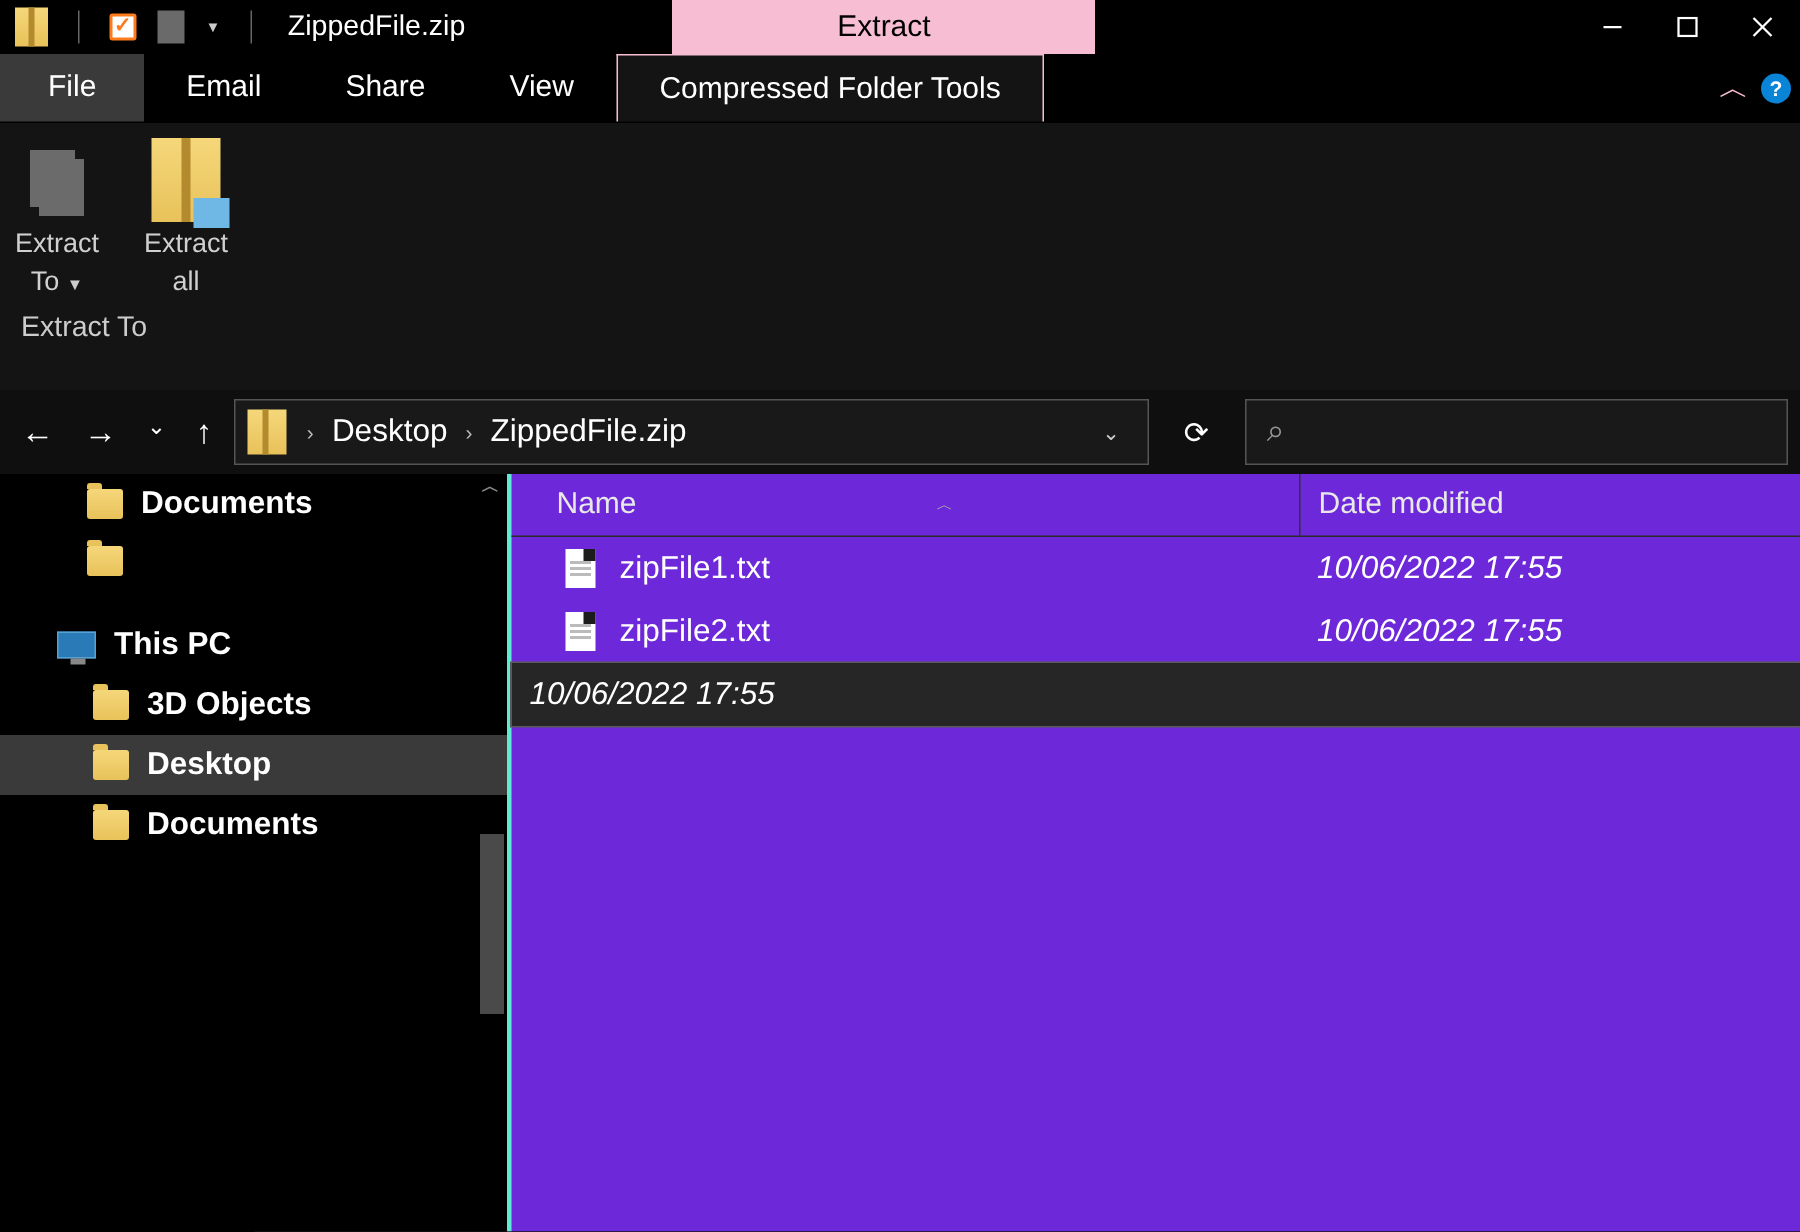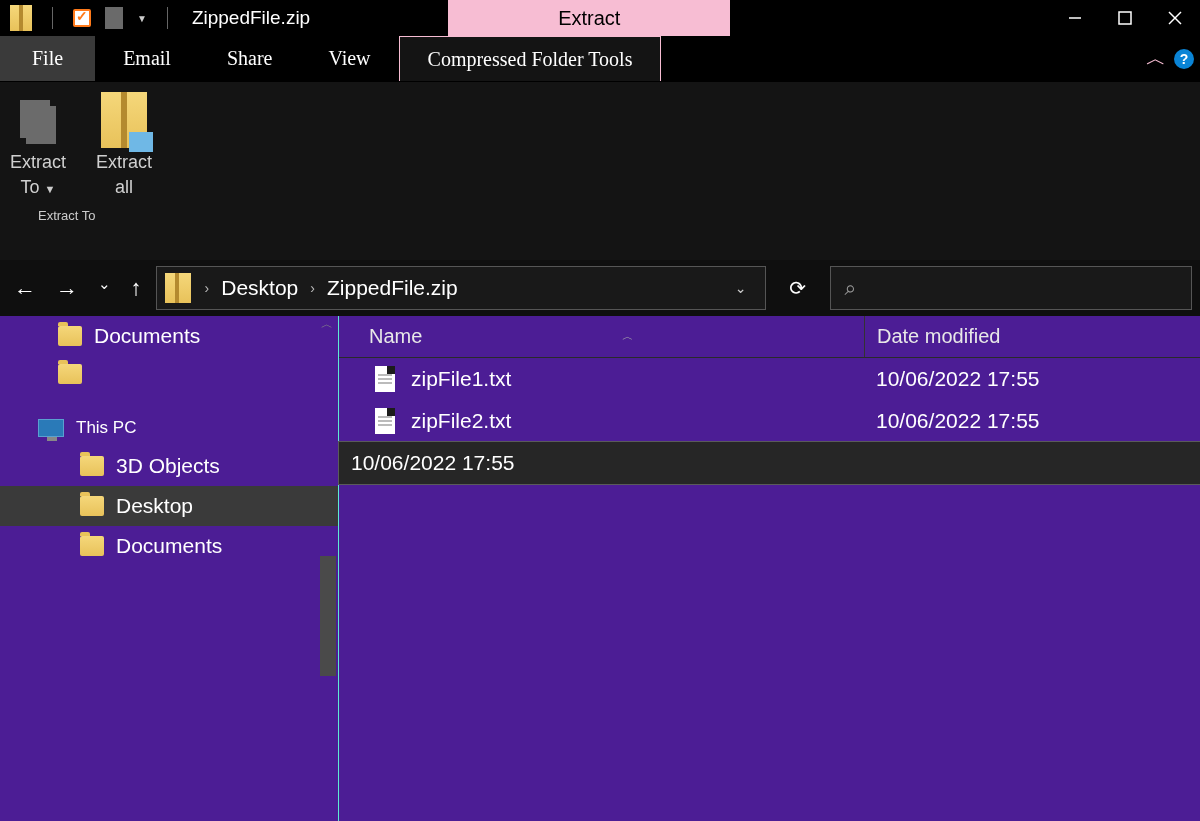--- a/index.html
+++ b/index.html
@@ -16,77 +16,77 @@
 .titlebar .qat .dd-icon { color:#ccc; font-size:10px; }
 .titlebar .divider { width:1px; height:22px; background:#666; margin:0 6px; }
 .titlebar .title { color:#fff; font-size:19px; padding:0 8px; font-weight:400; }
 .titlebar .context-tab { margin-left: 130px; background:#f7bdd3; color:#000; height:100%; display:flex; align-items:center; padding:0 110px 0 110px; font-size:20px; }
 .titlebar .spacer { flex:1; }
 .titlebar .winbtn { width:50px; height:36px; display:flex; align-items:center; justify-content:center; color:#fff; font-size:16px; }
 .titlebar .winbtn svg { stroke:#fff; fill:none; }
 
 
 .ribbon-tabs { display:flex; align-items:center; height:46px; background:#000; border-bottom:1px solid #000; }
-.ribbon-tabs .tab { padding:0 28px; height:100%; display:flex; align-items:center; font-size:20px; color:#fff;font-family:Liberation Serif, serif; }
+.ribbon-tabs .tab { padding:0 28px; height:100%; display:flex; align-items:center; font-size:20px; color:#fff; }
 .ribbon-tabs .tab.file { background:#3a3a3a; padding:0 32px; }
 .ribbon-tabs .tab.active { background:#141414; border:1px solid #f7bdd3; border-bottom:none; }
 .ribbon-tabs .right { margin-left:auto; display:flex; align-items:center; padding-right:6px; gap:8px; }
 .ribbon-tabs .right .chev { color:#f7bdd3; font-size:20px; }
 .ribbon-tabs .right .help { width:20px; height:20px; border-radius:50%; background:#0a84d6; color:#fff; font-size:14px; display:flex; align-items:center; justify-content:center; font-weight:bold; }
 
 
 .ribbon-body { height:178px; background:#141414; display:flex; align-items:flex-start; padding:10px 10px 0 10px; gap:28px; }
 .rb-btn { display:flex; flex-direction:column; align-items:center; gap:4px; color:#d0d0d0; font-size:18px; }
 .rb-btn .big-icon { width:56px; height:56px; display:flex; align-items:center; justify-content:center; }
 .rb-btn .big-icon.grey svg rect { fill:#6b6b6b; }
 .rb-btn .big-icon.zip { background: linear-gradient(#f5d77a,#e8c25a); width:46px; height:56px; position:relative; }
 .rb-btn .big-icon.zip::before{content:""; position:absolute; left:20px; top:0; width:6px; height:100%; background:#b48a2f;}
 .rb-btn .big-icon.zip .sub{ position:absolute; right:-6px; bottom:-4px; width:24px; height:20px; background:#6fb8e6; }
 .rb-btn .dd { font-size:11px; color:#ccc; }
 .ribbon-wrap { display:flex; flex-direction:column; }
 .ribbon-wrap .group-row { display:flex; gap:30px; }
-.ribbon-body .group-name { color:#ccc; font-size:13px; padding-top:10px; padding-left:4px;margin-left:24px; }
+.ribbon-body .group-name { color:#ccc; font-size:19px; padding-top:10px; padding-left:4px; }
 
 
 .navbar { height:56px; background:#0f0f0f; display:flex; align-items:center; padding:6px 8px; gap:8px; }
 .navbar .nav-arrows { display:flex; gap:20px; padding:0 6px; }
 .navbar .nav-arrows span { color:#fff; font-size:22px; }
 .navbar .addr { flex:0 0 610px; height:44px; border:1px solid #555; background:#191919; display:flex; align-items:center; padding:0 4px; }
 .navbar .addr .crumb-icon { width:26px; height:30px; background:linear-gradient(#f5d77a,#e8c25a); position:relative; margin:0 8px 0 4px;}
 .navbar .addr .crumb-icon::after{content:""; position:absolute; left:10px; top:0; width:4px; height:100%; background:#b48a2f;}
 .navbar .addr .crumb { font-size:21px; color:#fff; padding:0 6px; }
 .navbar .addr .sep { color:#bbb; font-size:14px; padding:0 6px; }
 .navbar .addr .dd { margin-left:auto; color:#ccc; font-size:14px; padding:0 14px; }
 .navbar .refresh { width:48px; height:44px; display:flex; align-items:center; justify-content:center; color:#fff; font-size:20px; }
 .navbar .search { flex:1; height:44px; border:1px solid #555; background:#191919; display:flex; align-items:center; padding:0 14px; gap:16px; color:#9a9a9a; font-size:21px; }
 
 
 .main { display:flex; height: calc(821px - 36px - 46px - 178px - 56px); background:#1c1c1c; }
-.sidebar { width:338px; background:#4c1d95; position:relative; overflow:hidden; }
+.sidebar { width:338px; background:#000000; position:relative; overflow:hidden;font-weight:bold; }
 .sidebar .item { display:flex; align-items:center; gap:12px; padding:8px 0 8px 58px; font-size:21px; color:#fff; }
-.sidebar .item.indent { padding-left:80px; }
+.sidebar .item.indent { padding-left:62px; }
 .sidebar .item.selected { background:#3a3a3a; }
-.sidebar .item.header { padding-left:38px; font-size:17px;text-align:center; }
+.sidebar .item.header { padding-left:38px; font-size:21px;text-align:center; }
 .sidebar .folder-icon { width:24px; height:20px; background:linear-gradient(#f5d77a,#e8c25a); border-radius:2px; position:relative; flex-shrink:0;}
 .sidebar .folder-icon::before{content:""; position:absolute; top:-4px; left:0; width:10px; height:4px; background:#e8c25a; border-radius:2px 2px 0 0;}
 .sidebar .pc-icon { width:26px; height:18px; background:#2a7ab8; border:1px solid #5aa0d0; position:relative; flex-shrink:0;}
 .sidebar .pc-icon::after{content:""; position:absolute; bottom:-5px; left:8px; width:10px; height:4px; background:#888;}
 .sidebar .scroll-ind { position:absolute; right:2px; top:0; width:18px; height:100%; }
 .sidebar .scroll-ind .arrow{ text-align:center; color:#888; font-size:12px; }
 .sidebar .scroll-ind .thumb{ position:absolute; right:0; top:240px; width:16px; height:120px; background:#4a4a4a; }
 .sidebar .spacer-row { height:18px; }
 
-.content { flex:1; background:#4c1d95; border-left:1px solid #5eead4; }
+.content { flex:1; background:#6d28d9; border-left:3px solid #5eead4; }
 .content .headers { display:flex; height:42px; align-items:center; font-size:20px; color:#e8e8e8; border-bottom:1px solid #2a2a2a; }
 .content .headers .col-name { flex:0 0 525px; padding-left:30px; display:flex; align-items:center; gap:200px; }
 .content .headers .col-name .sort{ font-size:11px; color:#aaa; }
 .content .headers .col-date { flex:1; padding-left:12px; border-left:1px solid #333; height:100%; display:flex; align-items:center;text-align:right;}
 .content .row { display:flex; align-items:center; height:42px; font-size:21px; color:#fff; }
 .content .row .c-name { flex:0 0 525px; padding-left:36px; display:flex; align-items:center; gap:16px; }
-.content .row .c-date { flex:1; padding-left:12px; }
+.content .row .c-date { flex:1; padding-left:12px;font-style:italic; }
 .content .row.selected { outline:1px solid #5a5a5a; background:#262626; }
 .file-icon { width:20px; height:26px; background:#fff; position:relative; flex-shrink:0; }
 .file-icon::before{content:""; position:absolute; top:0; right:0; width:8px; height:8px; background:#1c1c1c; }
 .file-icon::after{content:""; position:absolute; top:8px; left:3px; right:3px; height:2px; background:#bbb; box-shadow:0 4px 0 #bbb, 0 8px 0 #bbb;}
 </style>
 </head>
 <body>
 
 <div class="titlebar">
   <div class="qat">

